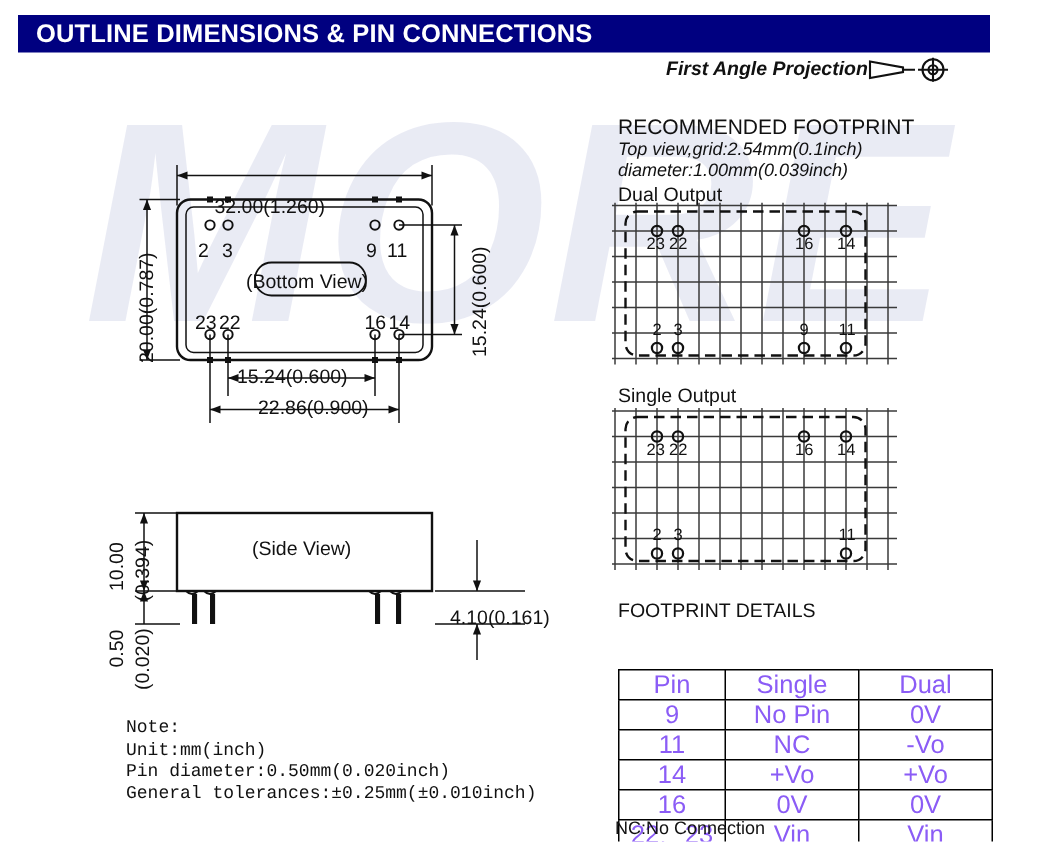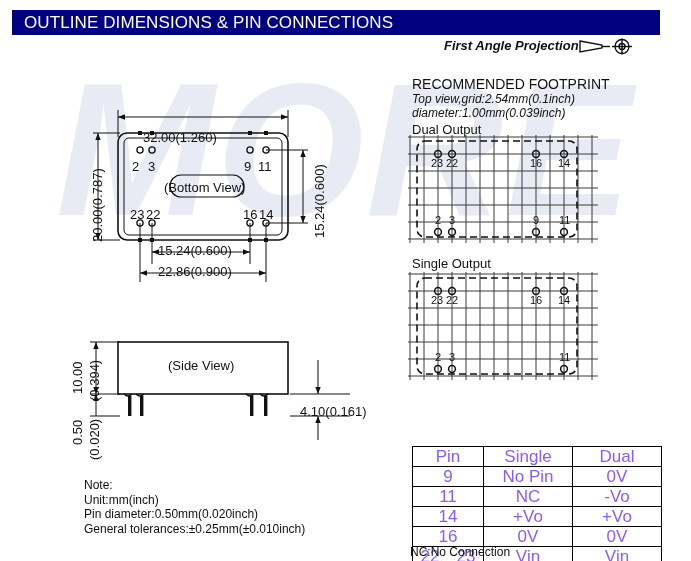--- a/index.html
+++ b/index.html
@@ -29,21 +29,21 @@
 
   .layer{position:absolute;left:0;top:0;width:691px;height:561px;z-index:2;}
 
   
   .hdr-bar{
     position:absolute;left:12px;top:10px;width:648px;height:25px;
     background:#000080;
   }
   .hdr-title{
     position:absolute;left:24px;top:13px;
-    font-size:17px;font-weight:normal;color:#ffffff;
+    font-size:17px;font-weight:bold;color:#ffffff;
     letter-spacing:.1px;white-space:nowrap;
   }
   .proj-label{
     position:absolute;left:444px;top:38px;
     font-size:13px;font-style:italic;font-weight:bold;color:#111;
     white-space:nowrap;
   }
   .proj-sym{position:absolute;left:578px;top:38px;}
 
   
@@ -76,21 +76,21 @@
     height:16px;
     line-height:15px;
     background:transparent;
   }
   table.fd td.c0{width:70px;}
   table.fd td.c1{width:88px;}
   table.fd td.c2{width:88px;}
   .nc-note{position:absolute;left:410px;top:545px;font-size:12px;color:#111;white-space:nowrap;}
 
   
-  .note{position:absolute;left:84px;top:478px;font-size:12px;color:#111;line-height:14.6px;}
+  .note{position:absolute;left:84px;top:478px;font-size:12px;color:#111;line-height:14.6px;font-family:Liberation Mono, monospace;}
   .note div{white-space:nowrap;}
 </style>
 </head>
 <body>
 
 <div id="page">
 
   <div class="watermark">
     <div class="wm-text" style="left:40px;top:40px;font-size:190px;">MORE</div>
   </div>
@@ -170,21 +170,21 @@
 
       <line x1="80" y1="181" x2="206" y2="181" stroke="#111" stroke-width="1"></line>
       <path d="M80,181 L87,178.3 L87,183.7 Z" fill="#111"></path>
       <path d="M206,181 L199,178.3 L199,183.7 Z" fill="#111"></path>
     </svg>
 
     <div class="t t13" style="left:143px;top:85px;margin-top:45px;">32.00(1.260)</div>
     <div class="t t13 vert" style="left:90px;top:242px;">20.00(0.787)</div>
     <div class="t t13 vert" style="left:312px;top:238px;">15.24(0.600)</div>
     <div class="t t13" style="left:158px;top:243px;">15.24(0.600)</div>
-    <div class="t t13" style="left:158px;top:264px;">22.86(0.900)</div>
+    <div class="t t13" style="left:172px;top:264px;">22.86(0.900)</div>
 
     <div class="t t13" style="left:164px;top:180px;">(Bottom View)</div>
 
     <div class="t t13" style="left:132px;top:159px;">2</div>
     <div class="t t13" style="left:148px;top:159px;">3</div>
     <div class="t t13" style="left:244px;top:159px;">9</div>
     <div class="t t13" style="left:258px;top:159px;">11</div>
 
     <div class="t t13" style="left:130px;top:207px;">23</div>
     <div class="t t13" style="left:146px;top:207px;">22</div>
@@ -327,20 +327,21 @@
       </svg>
       <div class="pinnum" style="left:23px;top:22px;">23</div>
       <div class="pinnum" style="left:38px;top:22px;">22</div>
       <div class="pinnum" style="left:122px;top:22px;">16</div>
       <div class="pinnum" style="left:150px;top:22px;">14</div>
       <div class="pinnum" style="left:27px;top:79px;">2</div>
       <div class="pinnum" style="left:41px;top:79px;">3</div>
       <div class="pinnum" style="left:151px;top:79px;">11</div>
     </div>
 
+    <div class="tbl-title">FOOTPRINT DETAILS</div>
     <table class="fd">
       <tbody>
         <tr>
           <td class="c0">Pin</td>
           <td class="c1">Single</td>
           <td class="c2">Dual</td>
         </tr>
         <tr>
           <td class="c0">9</td>
           <td class="c1">No Pin</td>

